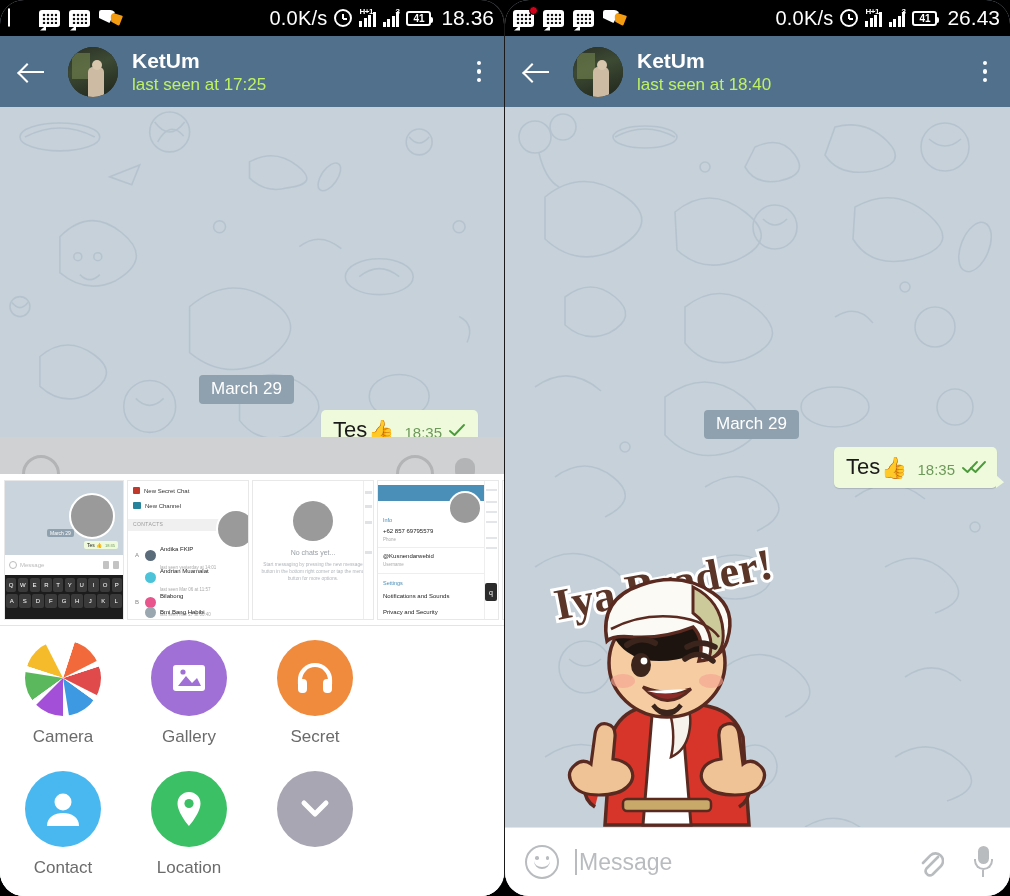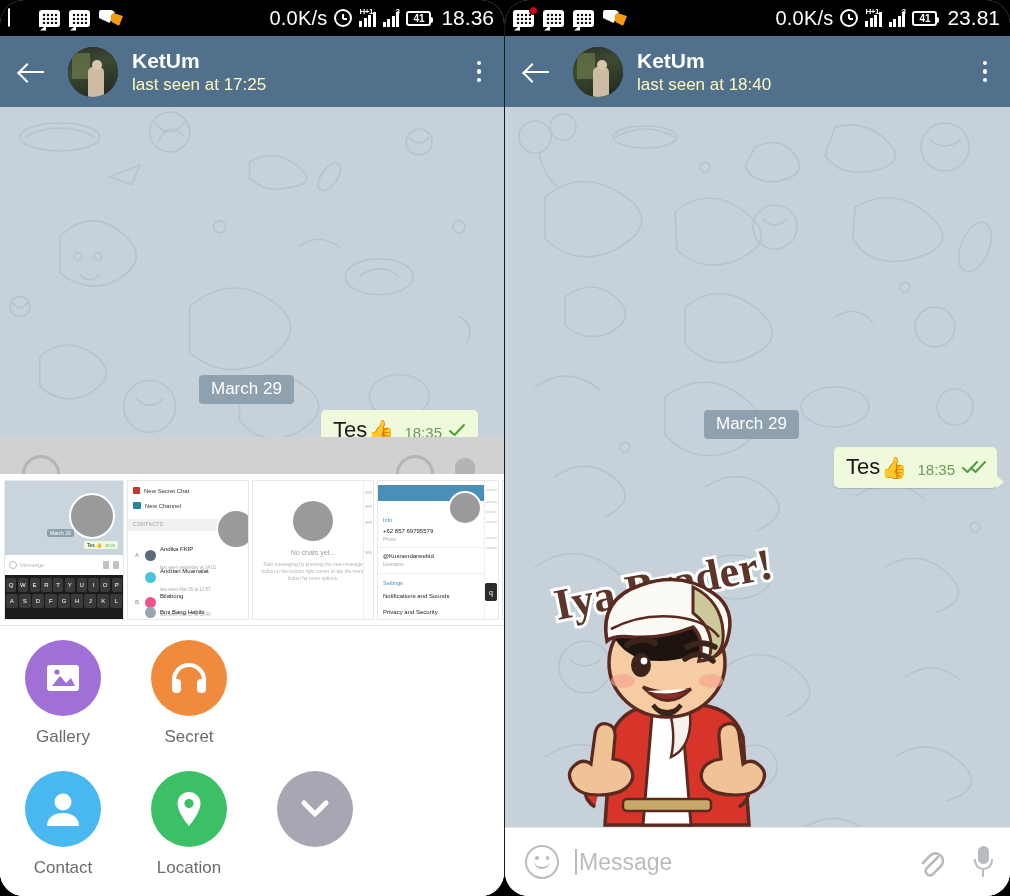--- a/index.html
+++ b/index.html
@@ -79,21 +79,21 @@
   .avatar .ph-bg { position:absolute; inset:0;
     background:linear-gradient(160deg,#2a2f26 0%,#3d4a33 40%,#20251c 100%); }
   .avatar .ph-wall { position:absolute; left:4px; top:6px; width:18px; height:26px;
     background:#6b7a4a; opacity:.7; }
   .avatar .ph-body { position:absolute; left:20px; top:20px; width:16px; height:30px;
     background:#cdbba4; border-radius:5px 5px 0 0; }
   .avatar .ph-head { position:absolute; left:24px; top:13px; width:10px; height:10px;
     border-radius:50%; background:#d9c7ad; }
   .hdr-txt { margin-left:14px; line-height:1.15; }
   .hdr-name { color:#fff; font-size:21px; font-weight:bold; }
-  .hdr-sub { color:#fef9c3; font-size:17px; margin-top:2px; }
+  .hdr-sub { color:#bef264; font-size:17px; margin-top:2px; }
   .kebab { margin-left:auto; width:22px; height:28px; display:flex; flex-direction:column;
     align-items:center; justify-content:center; gap:4px; cursor:pointer; }
   .kebab i { width:4.5px; height:4.5px; border-radius:50%; background:#fff; display:block; }
 
   
   .chat-bg { position:absolute; left:0; right:0; top:107px; bottom:0; background:#c6d1da;
     overflow:hidden; }
   .chat-bg .doodle { position:absolute; inset:0; opacity:.40; }
 
   .date-chip { position:absolute; background:#8fa0ae; color:#fff; font-size:17px;
@@ -493,20 +493,33 @@
         </div>
 
         <div class="thumb t5">
           
         </div>
       </div>
 
       <div class="attach-grid">
         <div class="agrow">
 
+          <div class="acell">
+            <div class="acirc">
+              <span class="shutter">
+                  <i class="sh1"></i>
+                  <i class="sh2"></i>
+                  <i class="sh3"></i>
+                  <i class="sh4"></i>
+                  <i class="sh5"></i>
+                  <i class="sh6"></i>
+                </span>
+            </div>
+            <div class="alabel">Camera</div>
+          </div>
 
           <div class="acell">
             <div class="acirc" style="background:#a070d6">
               <svg width="36" height="32" viewBox="0 0 36 32">
                   <rect x="2" y="3" width="32" height="26" rx="3" fill="#fff"></rect>
                   <path d="M7 24 L15 14 L21 21 L26 16 L30 24 Z" fill="#a070d6"></path>
                   <circle cx="12" cy="10" r="2.6" fill="#a070d6"></circle>
                 </svg>
             </div>
             <div class="alabel">Gallery</div>
@@ -593,21 +606,21 @@
         <span class="ico-sig">
           <span class="h" style="left:auto;right:0">3</span>
             <b style="height:5px"></b>
             <b style="height:8px"></b>
             <b style="height:11px"></b>
             <b style="height:15px"></b>
         </span>
         <span class="ico-batt">
           <span>41</span>
         </span>
-        <span class="sb-clock">23.81</span>
+        <span class="sb-clock">26.43</span>
       </div>
     </div>
 
     <div class="chat-header">
       <div class="back-arrow"></div>
       <div class="avatar">
         <span class="ph-bg"></span>
           <span class="ph-wall"></span>
           <span class="ph-body"></span>
           <span class="ph-head"></span>

